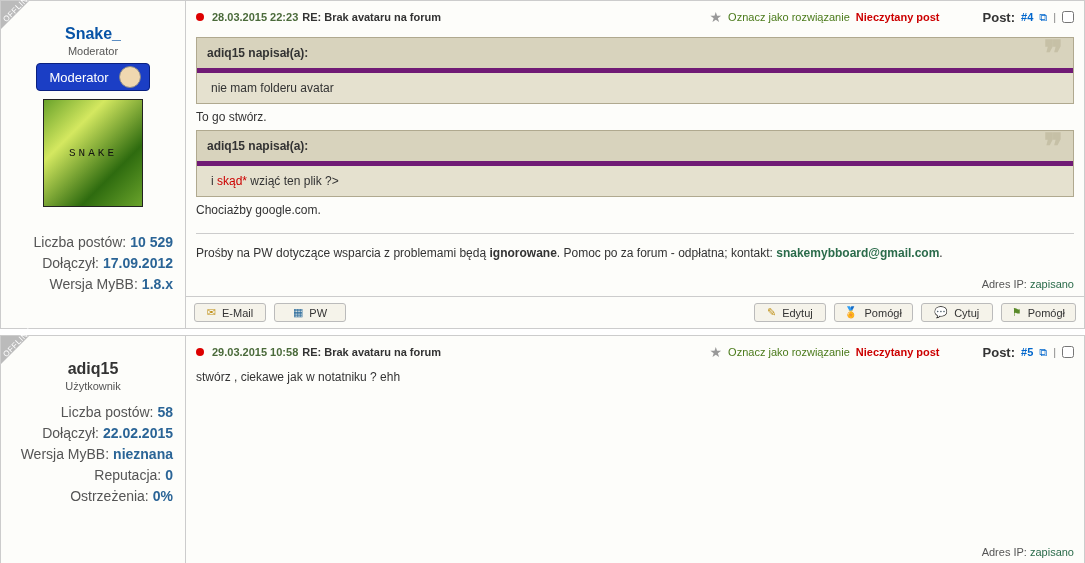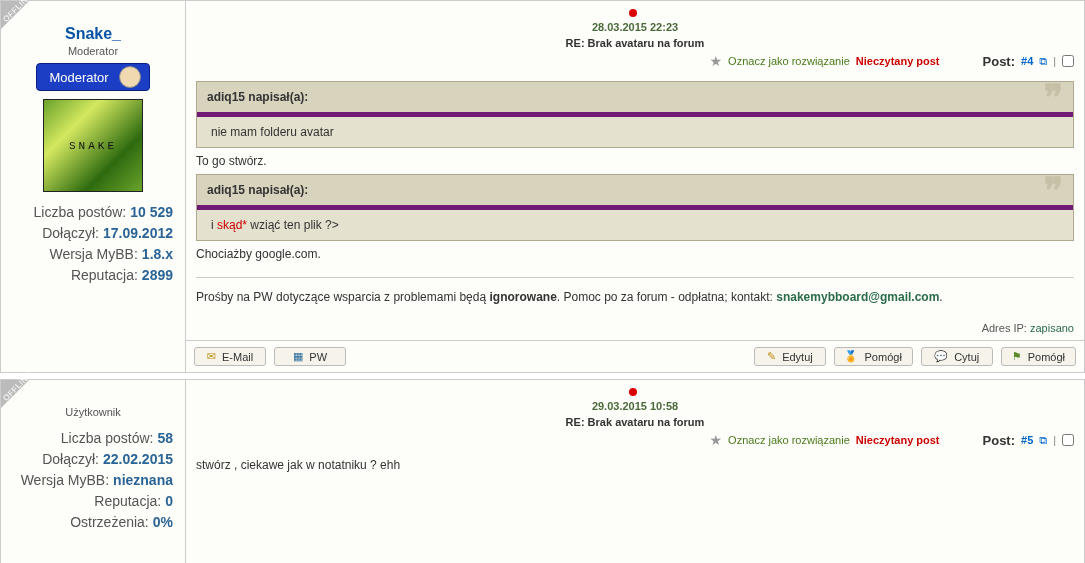--- a/index.html
+++ b/index.html
@@ -5,26 +5,26 @@
   * { box-sizing: border-box; margin: 0; padding: 0; }
   body { font-family: Verdana, sans-serif; font-size: 11px; background: #fff; color: #333; }
   .post { border: 1px solid #ccc; background: #fdfdfa; margin-bottom: 6px; display: flex; position: relative; }
   .offline-badge { position: absolute; top: 0; left: 0; width: 0; height: 0; border-style: solid; border-width: 28px 28px 0 0; border-color: #bbb transparent transparent transparent; }
   .offline-badge span { position: absolute; top: -26px; left: -2px; transform: rotate(-45deg); color: #fff; font-size: 8px; letter-spacing: 0.5px; }
   .user-col { width: 184px; padding: 24px 6px; text-align: center; }
   .username { color: #0753a6; font-size: 16px; font-weight: bold; }
   .usertitle { color: #555; font-size: 11px; margin-top: 2px; }
   .mod-badge { display: inline-flex; align-items: center; background: #1b3ec5; border: 1px solid #0a2080; border-radius: 4px; padding: 2px 8px 2px 12px; margin-top: 6px; color: #fff; font-size: 13px; }
   .mod-badge .av { width: 22px; height: 22px; background: #f0d8b0; border-radius: 50%; margin-left: 10px; border: 1px solid #888; }
-  .avatar { width: 100px; height: 93px; margin: 8px auto 10px; background: linear-gradient(135deg,#6aa32b 0%,#d4e860 30%,#2e6b0f 70%,#6aa32b 100%); border: 1px solid #222; display: flex; align-items: center; justify-content: center; letter-spacing: 3px; color: #111; font-size: 11px; font-family: 'Courier New', monospace; }
+  .avatar { width: 100px; height: 108px; margin: 8px auto 25px; background: linear-gradient(135deg,#6aa32b 0%,#d4e860 30%,#2e6b0f 70%,#6aa32b 100%); border: 1px solid #222; display: flex; align-items: center; justify-content: center; letter-spacing: 3px; color: #111; font-size: 11px; font-family: 'Courier New', monospace; }
   .stats { text-align: right; padding-right: 6px; font-size: 14px; line-height: 1.5; color: #555; }
   .stats .lbl { display: inline-block; }
   .stats .val { color: #2a6496; font-weight: bold; margin-left: 4px; }
   .body-col { flex: 1; border-left: 1px solid #ccc; display: flex; flex-direction: column; }
-  .post-head { padding: 8px 10px; display: flex; align-items: center; gap: 4px; flex-wrap: wrap; flex-direction: column; }
+  .post-head { padding: 8px 10px; display: flex; align-items: center; gap: 4px; flex-wrap: wrap; }
   .status-dot { width: 8px; height: 8px; border-radius: 50%; background: #d00; display: inline-block; margin-right: 4px; }
   .date { color: #4a6a3a; font-weight: bold; font-size: 11px; }
   .subject { font-weight: bold; color: #333; font-size: 11px; }
   .head-right { margin-left: auto; display: flex; align-items: center; gap: 6px; }
   .star { color: #999; font-size: 14px; }
   .mark-solution { color: #4a7a1a; font-size: 11px; }
   .unread { color: #c00; font-weight: bold; font-size: 11px; }
   .postnum-lbl { font-weight: bold; font-size: 13px; margin-left: 37px; }
   .postlink { color: #0066cc; font-weight: bold; }
   .copy-icon { color: #0066cc; font-size: 11px; }
@@ -64,21 +64,20 @@
     <div class="usertitle">Moderator</div>
     <div class="mod-badge">
       <span>Moderator</span>
       <span class="av"></span>
     </div>
     <div class="avatar">SNAKE</div>
     <div class="stats">
       <div><span class="lbl">Liczba postów:</span><span class="val">10 529</span></div>
       <div><span class="lbl">Dołączył:</span><span class="val">17.09.2012</span></div>
       <div><span class="lbl">Wersja MyBB:</span><span class="val">1.8.x</span></div>
-      <div><span class="lbl">Reputacja:</span><span class="val">2899</span></div>
     </div>
   </div>
 
   <div class="body-col">
     <div class="post-head">
       <span class="status-dot"></span>
       <span class="date">28.03.2015 22:23</span>
       <span class="subject">RE: Brak avataru na forum</span>
       <div class="head-right">
         <span class="star">★</span>
@@ -144,20 +143,21 @@
     </div>
   </div>
 </div>
 
 <div class="post" style="min-height:230px;">
   <div class="offline-badge">
       <span>OFFLINE</span>
     </div>
 
   <div class="user-col">
+    <div class="username" style="color:#333">adiq15</div>
     <div class="usertitle">Użytkownik</div>
     <div style="height:10px"></div>
     <div class="stats">
       <div><span class="lbl">Liczba postów:</span><span class="val">58</span></div>
       <div><span class="lbl">Dołączył:</span><span class="val">22.02.2015</span></div>
       <div><span class="lbl">Wersja MyBB:</span><span class="val">nieznana</span></div>
       <div><span class="lbl">Reputacja:</span><span class="val">0</span></div>
       <div><span class="lbl">Ostrzeżenia:</span><span class="val">0%</span></div>
     </div>
   </div>

